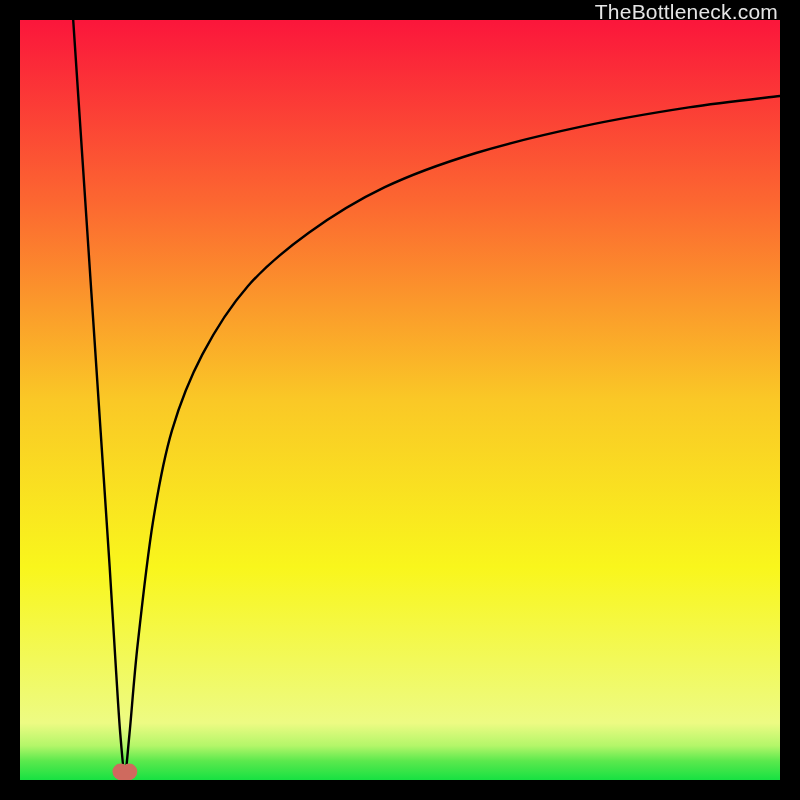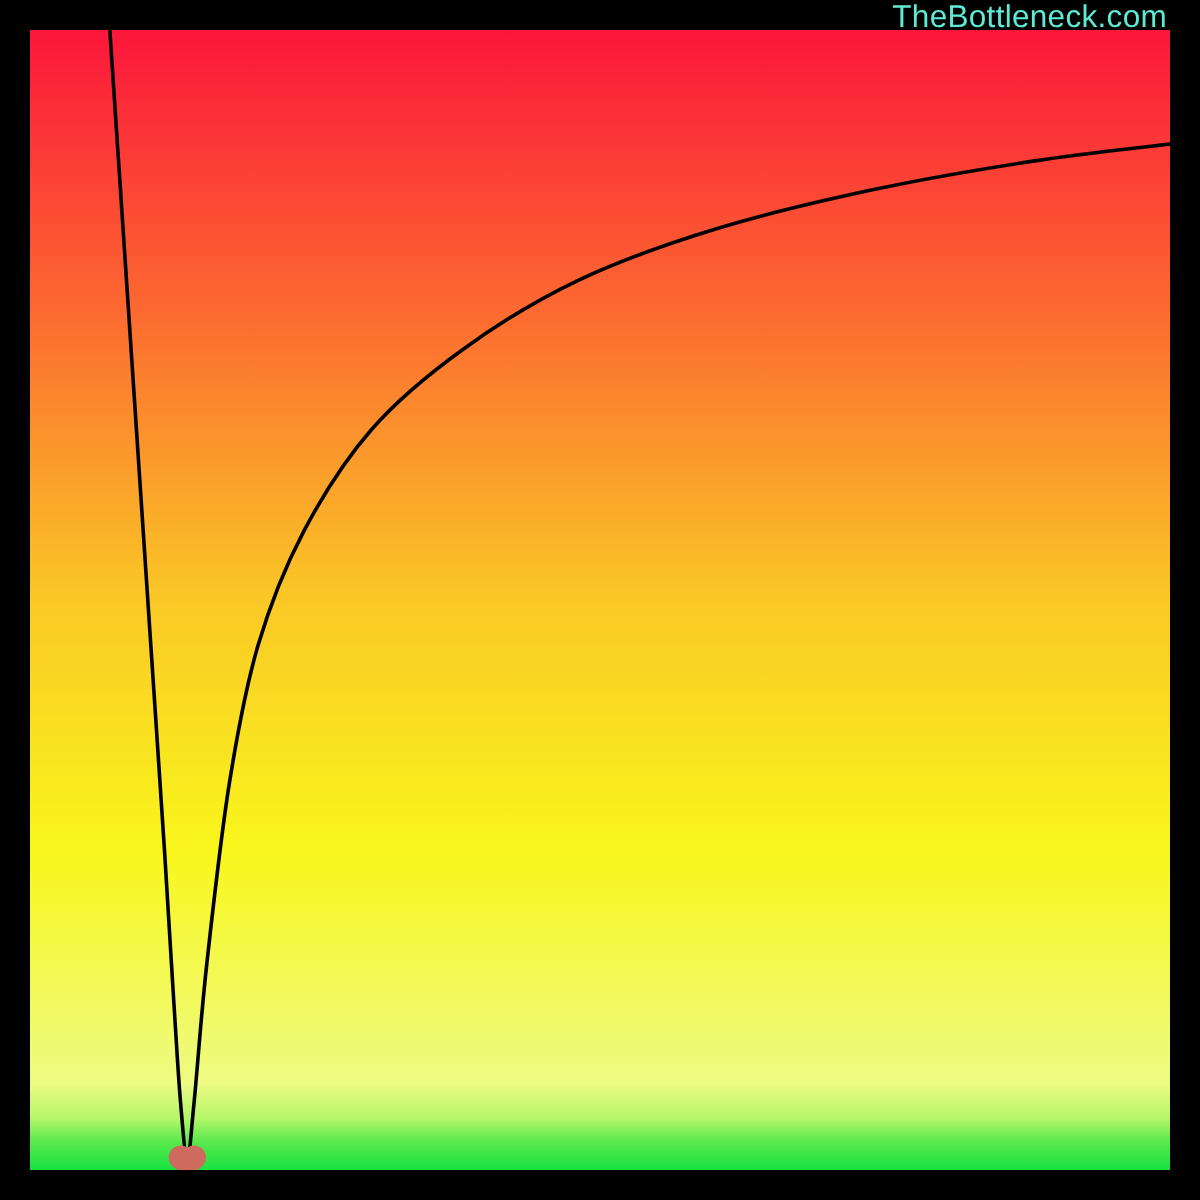--- a/index.html
+++ b/index.html
@@ -26,21 +26,21 @@
     width: 760px;
     height: 760px;
   }
   .plot svg {
     display: block;
   }
   .watermark {
     position: absolute;
     top: 0px;
     right: 22px;
-    color: #5eead4;
+    color: #e5e5e5;
     font-size: 21px;
     font-weight: 500;
     letter-spacing: 0.2px;
     z-index: 20;
     user-select: none;
   }
 </style>
 </head>
 <body>
 

